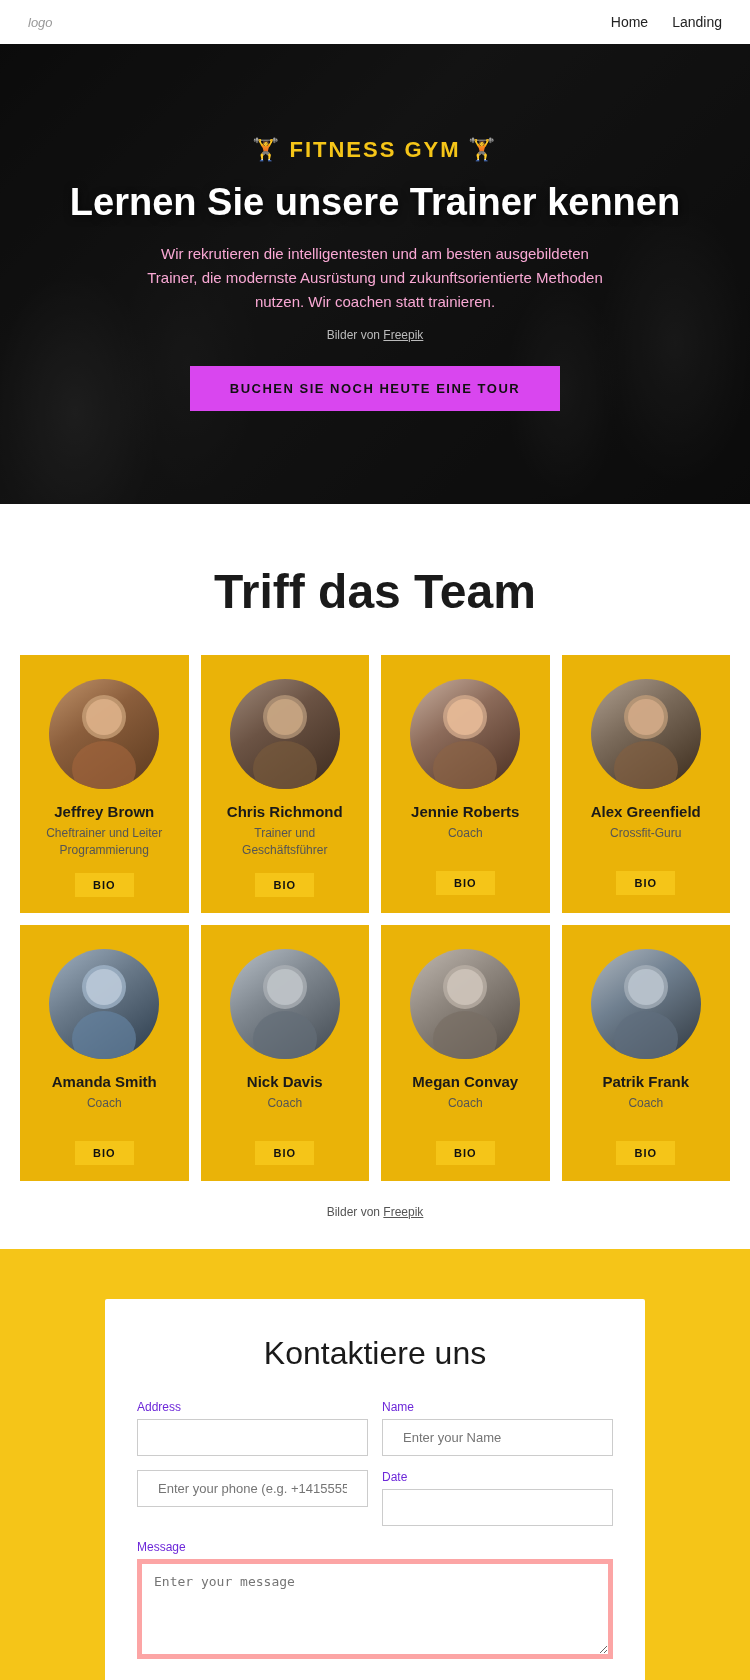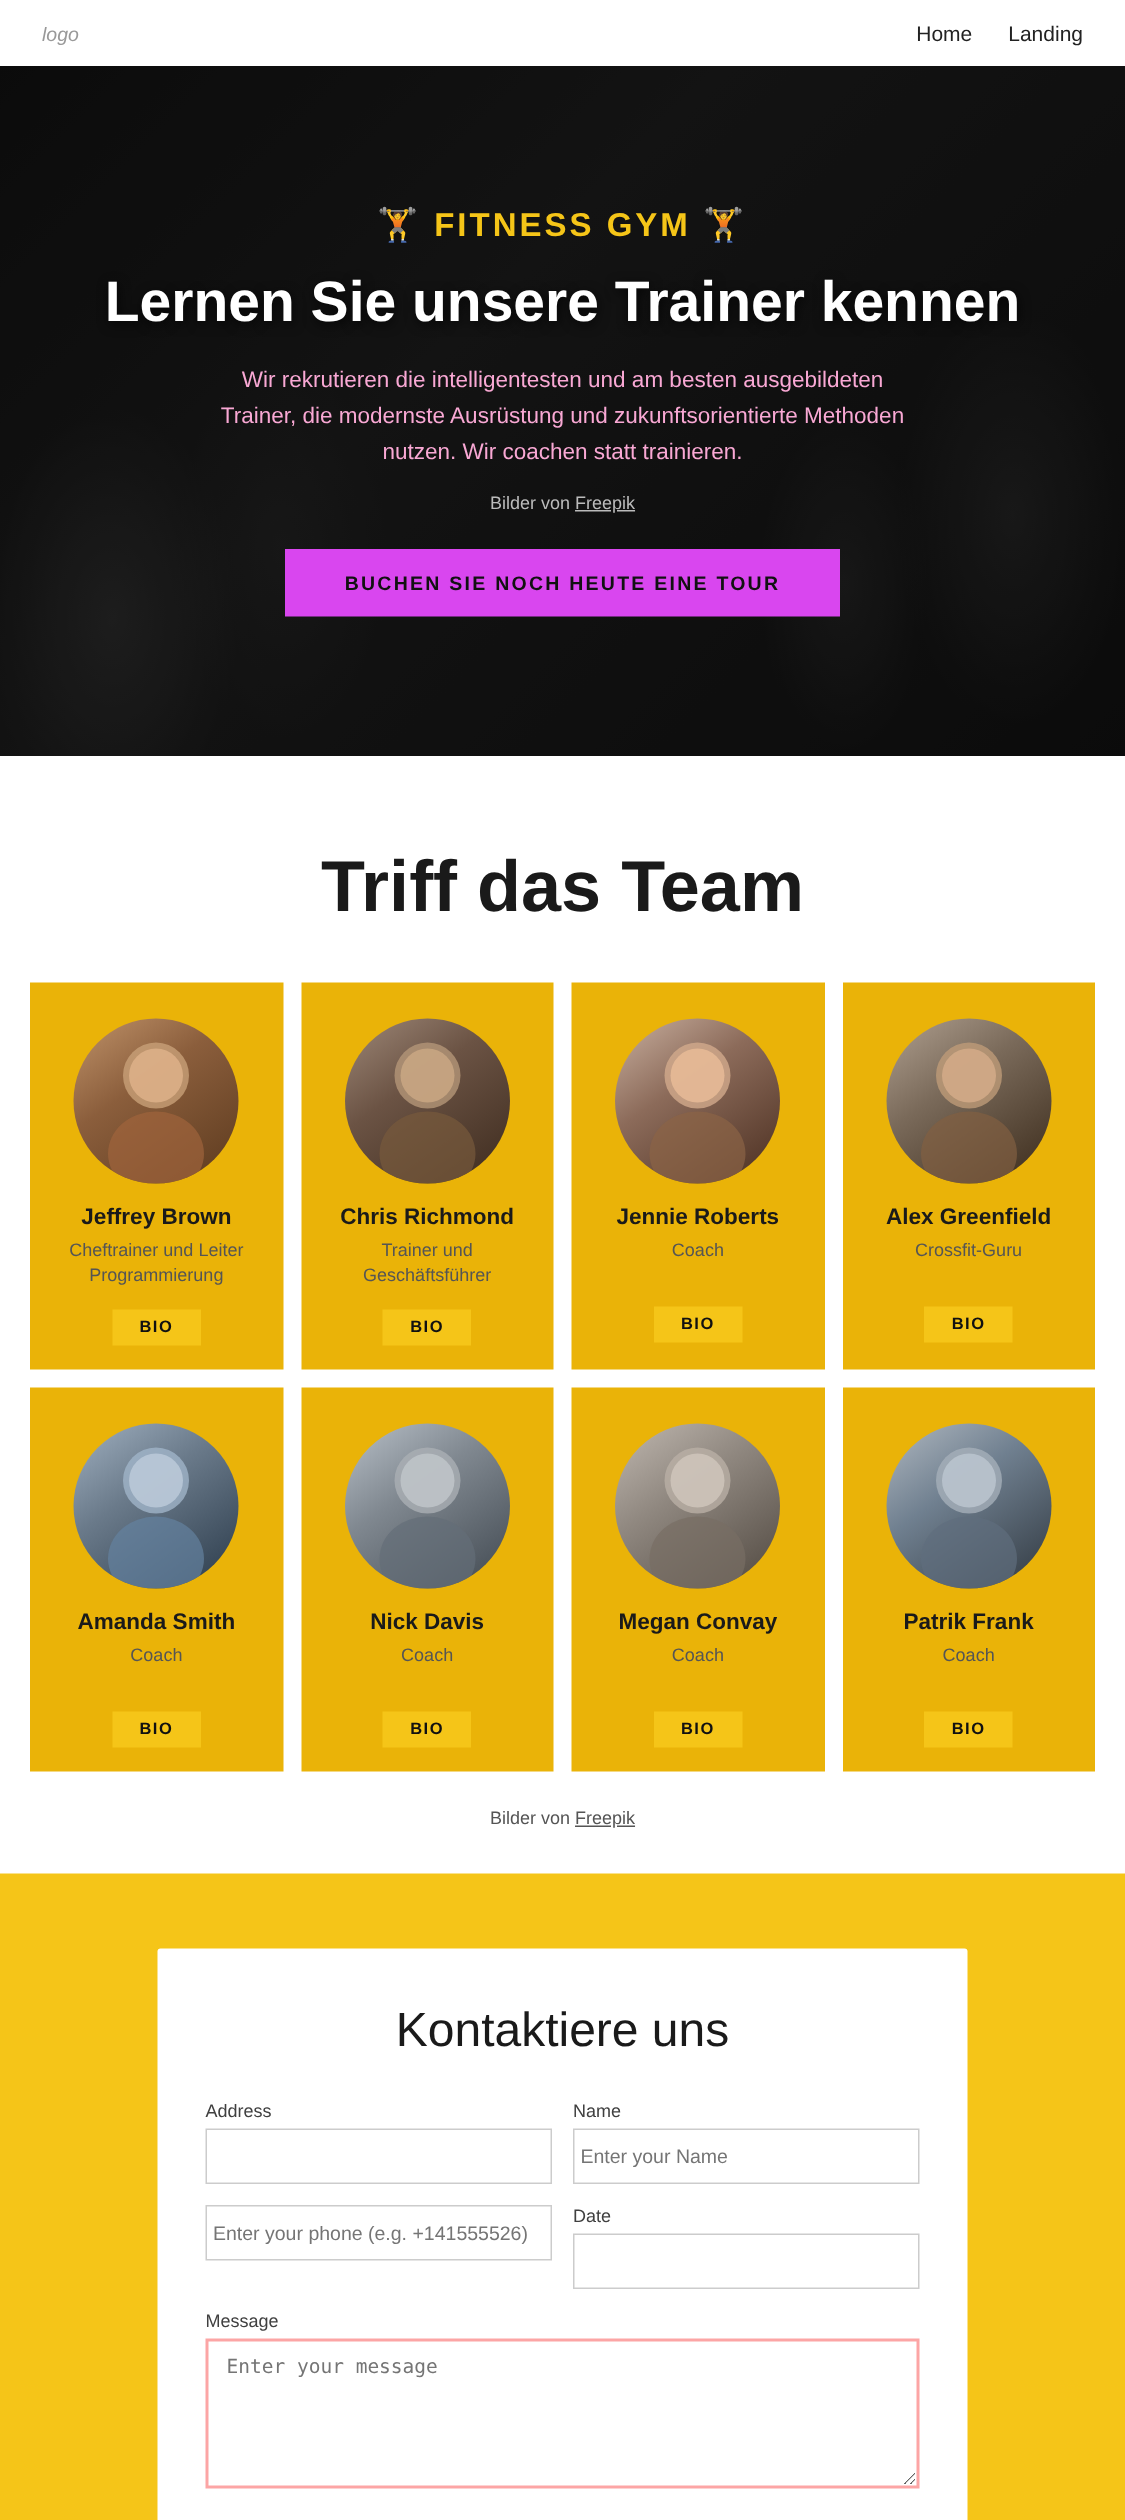--- a/index.html
+++ b/index.html
@@ -89,27 +89,27 @@
     
     .contact-section {
       background: #f5c518; padding: 50px 20px 60px;
     }
     .contact-box {
       background: #fff; max-width: 540px; margin: 0 auto; padding: 36px 32px 32px; border-radius: 2px;
     }
     .contact-title { font-size: 32px; font-weight: 400; text-align: center; margin-bottom: 28px; color: #1a1a1a; }
     .form-row { display: flex; gap: 14px; margin-bottom: 14px; }
     .form-group { display: flex; flex-direction: column; flex: 1; }
-    .form-label { font-size: 12px; color: #404040; margin-bottom: 5px; }
+    .form-label { font-size: 12px; color: #6d28d9; margin-bottom: 5px; }
     .form-input {
-      border: 1px solid #ccc; padding: 10px 4px; font-size: 13px; color: #aaa; outline: none;
+      border: 1px solid #ccc; padding: 10px 20px; font-size: 13px; color: #aaa; outline: none;
       width: 100%;
     }
     .form-textarea {
-      border: 2px solid #fca5a5; padding: 10px 12px; font-size: 13px; color: #aaa; outline: none;
+      border: 5px solid #fca5a5; padding: 10px 12px; font-size: 13px; color: #aaa; outline: none;
       width: 100%; height: 100px; resize: vertical;
     }
     .submit-btn {
       background: #111; color: #fff; font-size: 14px; font-weight: 700;
       padding: 16px; width: 100%; border: none; cursor: pointer; letter-spacing: 2px; text-transform: uppercase;
       margin-top: 8px;
     }
   </style>
 </head>
 <body>

